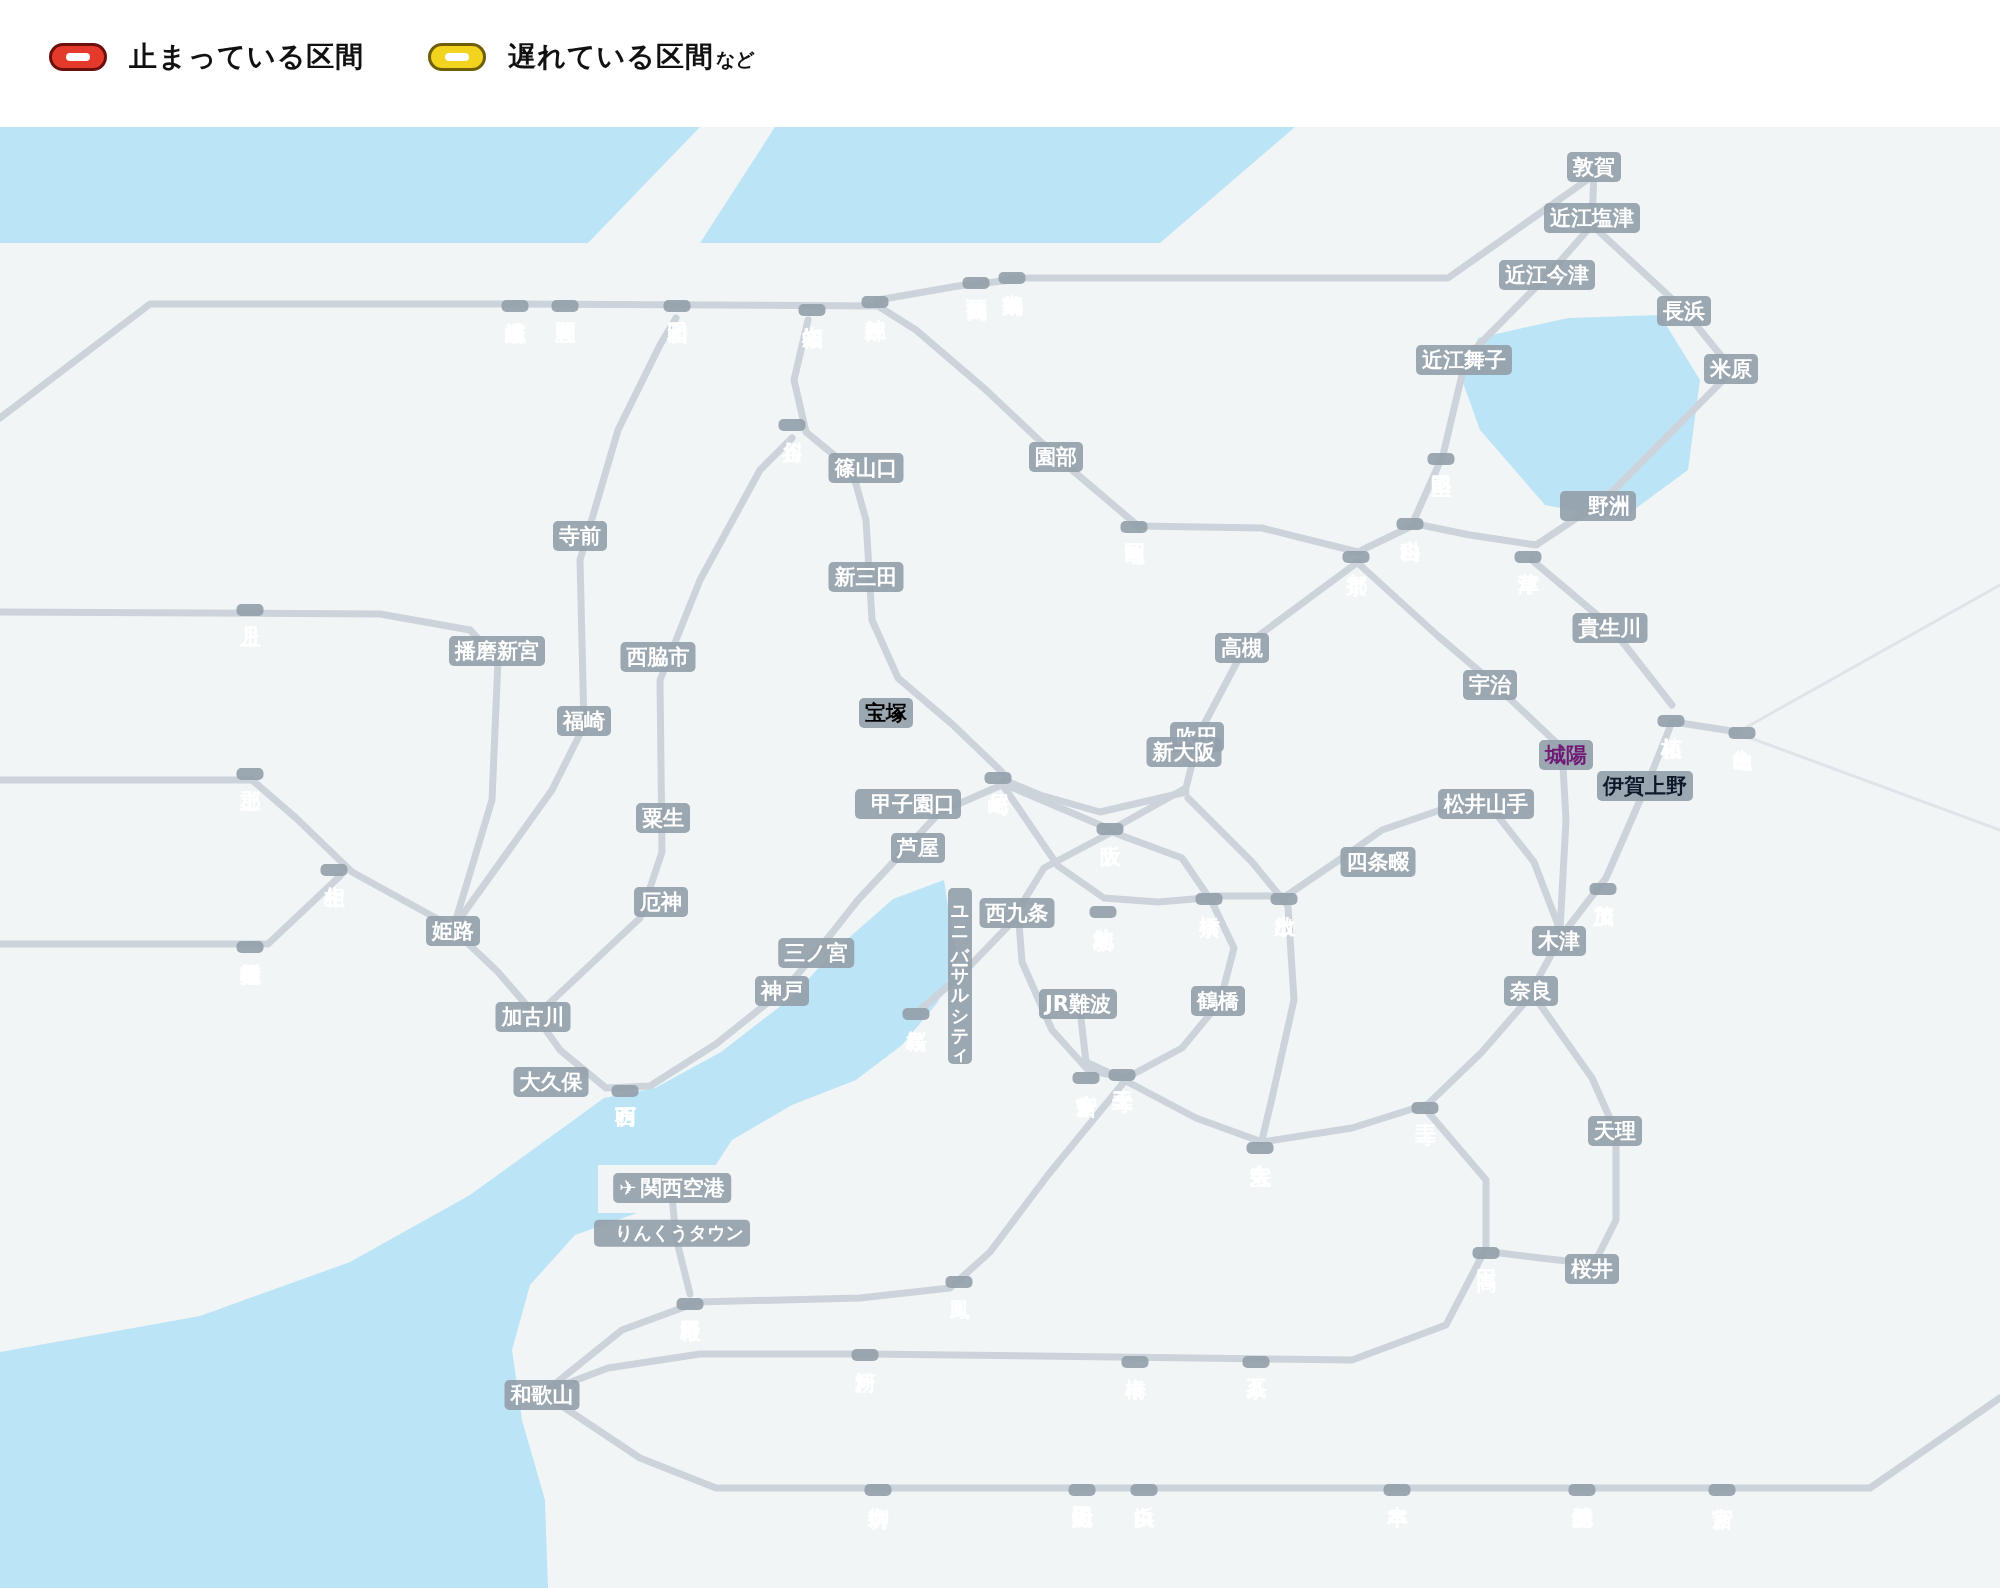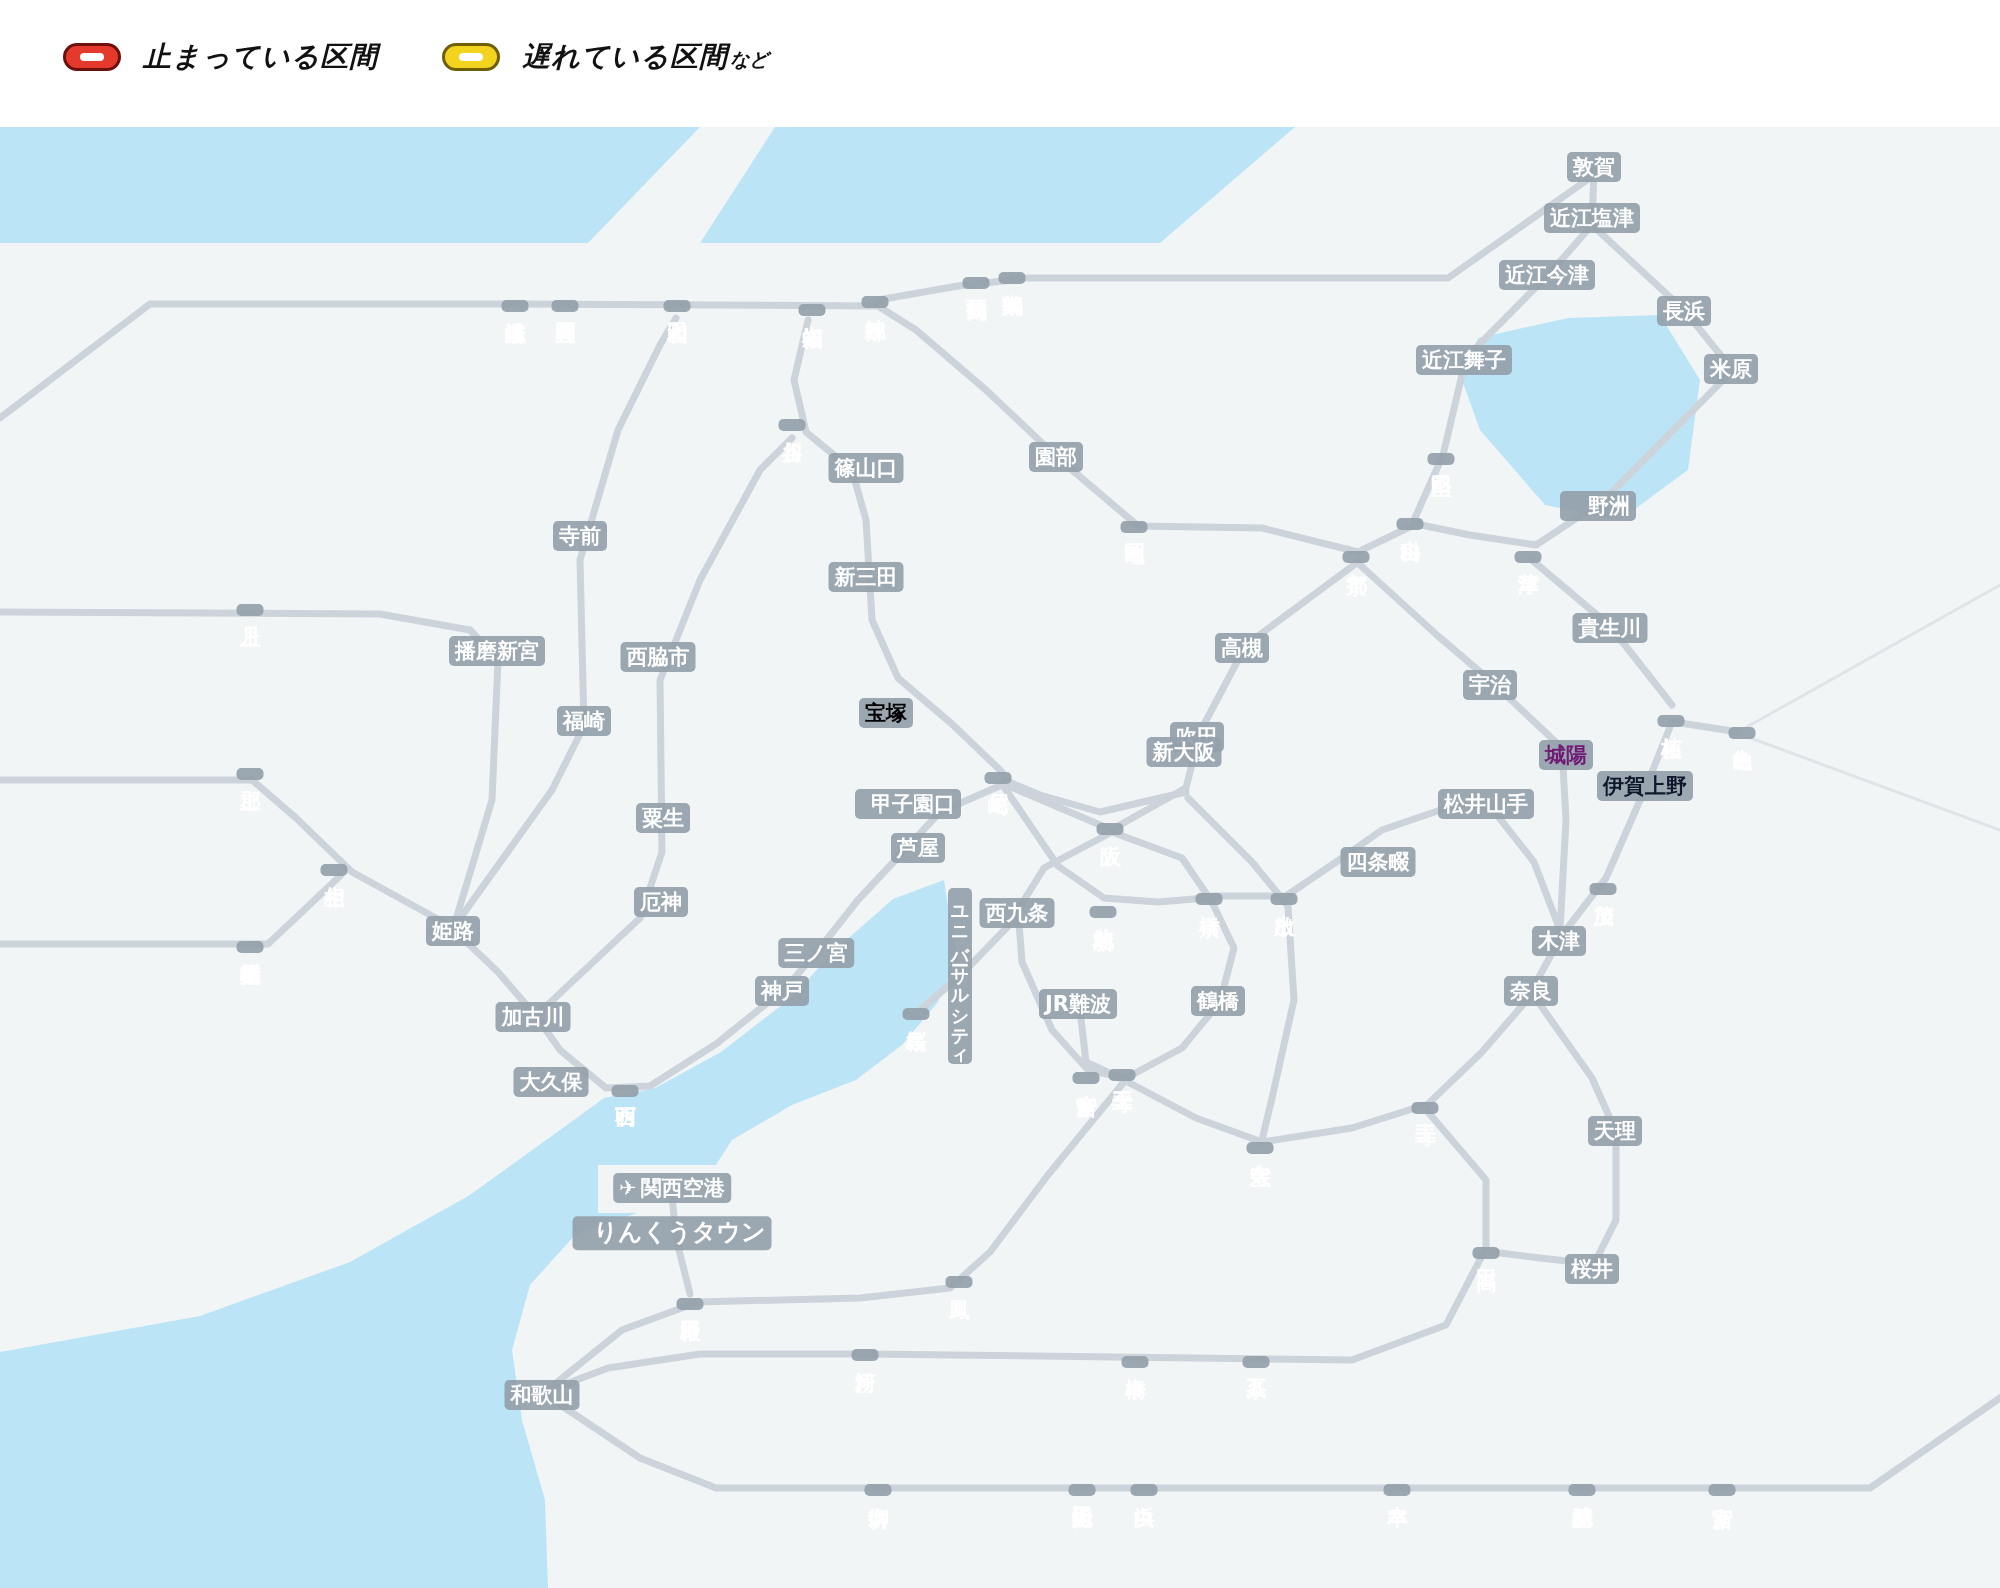--- a/index.html
+++ b/index.html
@@ -1,21 +1,21 @@
 <!DOCTYPE html>
 <html><head>
 <meta charset="utf-8">
 <style>
   html,body{margin:0;padding:0;background:#ffffff;}
   .stage{
     position:relative;width:2000px;height:1588px;overflow:hidden;background:#ffffff;
     font-family:"DejaVu Sans",sans-serif;
   }
   
-  .header{position:absolute;left:16px;top:0;width:1600px;height:127px;background:#ffffff;font-style:italic;}
+  .header{position:absolute;left:2px;top:0;width:1600px;height:127px;background:#ffffff;}
   .legend-row{position:absolute;left:47px;top:38px;display:flex;align-items:center;}
   .legend-item{display:flex;align-items:center;}
   .legend-item + .legend-item{margin-left:64px;}
   .pill{
     box-sizing:border-box;width:58px;height:28px;border-radius:15px;
     border:3px solid #3c3c3c;display:flex;align-items:center;justify-content:center;
     flex:0 0 auto;
   }
   .pill-stopped{border-color:#6b100c;}
   .pill-delayed{border-color:#6e5f08;}
@@ -173,21 +173,21 @@
       <div class="st v" style="left: 916px; top: 1014px; background: rgba(148, 159, 170, 0.92); color: rgb(255, 255, 255);">桜島</div>
       <div class="st v" style="left: 1103px; top: 912px; background: rgba(148, 159, 170, 0.92); color: rgb(255, 255, 255);">北新地</div>
       <div class="st v" style="left: 1209px; top: 899px; background: rgba(148, 159, 170, 0.92); color: rgb(255, 255, 255);">京橋</div>
       <div class="st v" style="left: 1284px; top: 899px; background: rgba(148, 159, 170, 0.92); color: rgb(255, 255, 255);">放出</div>
       <div class="st h" style="left: 1218px; top: 1001px; background: rgba(148, 159, 170, 0.92); color: rgb(255, 255, 255);">鶴橋</div>
       <div class="st h" style="left: 1078px; top: 1004px; background: rgba(148, 159, 170, 0.92); color: rgb(255, 255, 255);">JR難波</div>
       <div class="st v" style="left: 1086px; top: 1078px; background: rgba(148, 159, 170, 0.92); color: rgb(255, 255, 255);">新今宮</div>
       <div class="st v" style="left: 1122px; top: 1075px; background: rgba(148, 159, 170, 0.92); color: rgb(255, 255, 255);">天王寺</div>
       <div class="st v" style="left: 1260px; top: 1148px; background: rgba(148, 159, 170, 0.92); color: rgb(255, 255, 255);">久宝寺</div>
       <div class="st h" style="left: 672px; top: 1188px; background: rgba(148, 159, 170, 0.92); color: rgb(255, 255, 255);"><span class="plane">✈</span>関西空港</div>
-      <div class="st h" style="left: 672px; top: 1233px; background: rgba(148, 159, 170, 0.92); color: rgb(255, 255, 255); font-size: 24px; padding-left: 21px;">りんくうタウン</div>
+      <div class="st h" style="left: 672px; top: 1233px; background: rgba(148, 159, 170, 0.92); color: rgb(255, 255, 255); font-size: 18px; padding-left: 21px;">りんくうタウン</div>
       <div class="st v" style="left: 690px; top: 1304px; background: rgba(148, 159, 170, 0.92); color: rgb(255, 255, 255);">日根野</div>
       <div class="st v" style="left: 959px; top: 1282px; background: rgba(148, 159, 170, 0.92); color: rgb(255, 255, 255);">鳳</div>
       <div class="st h" style="left: 542px; top: 1395px; background: rgba(148, 159, 170, 0.92); color: rgb(255, 255, 255);">和歌山</div>
       <div class="st v" style="left: 865px; top: 1355px; background: rgba(148, 159, 170, 0.92); color: rgb(255, 255, 255);">粉河</div>
       <div class="st v" style="left: 1135px; top: 1362px; background: rgba(148, 159, 170, 0.92); color: rgb(255, 255, 255);">橋本</div>
       <div class="st v" style="left: 1256px; top: 1362px; background: rgba(148, 159, 170, 0.92); color: rgb(255, 255, 255);">五条</div>
       <div class="st v" style="left: 878px; top: 1490px; background: rgba(148, 159, 170, 0.92); color: rgb(255, 255, 255);">御坊</div>
       <div class="st v" style="left: 1082px; top: 1490px; background: rgba(148, 159, 170, 0.92); color: rgb(255, 255, 255);">紀伊田辺</div>
       <div class="st v" style="left: 1144px; top: 1490px; background: rgba(148, 159, 170, 0.92); color: rgb(255, 255, 255);">白浜</div>
       <div class="st v" style="left: 1397px; top: 1490px; background: rgba(148, 159, 170, 0.92); color: rgb(255, 255, 255);">串本</div>

